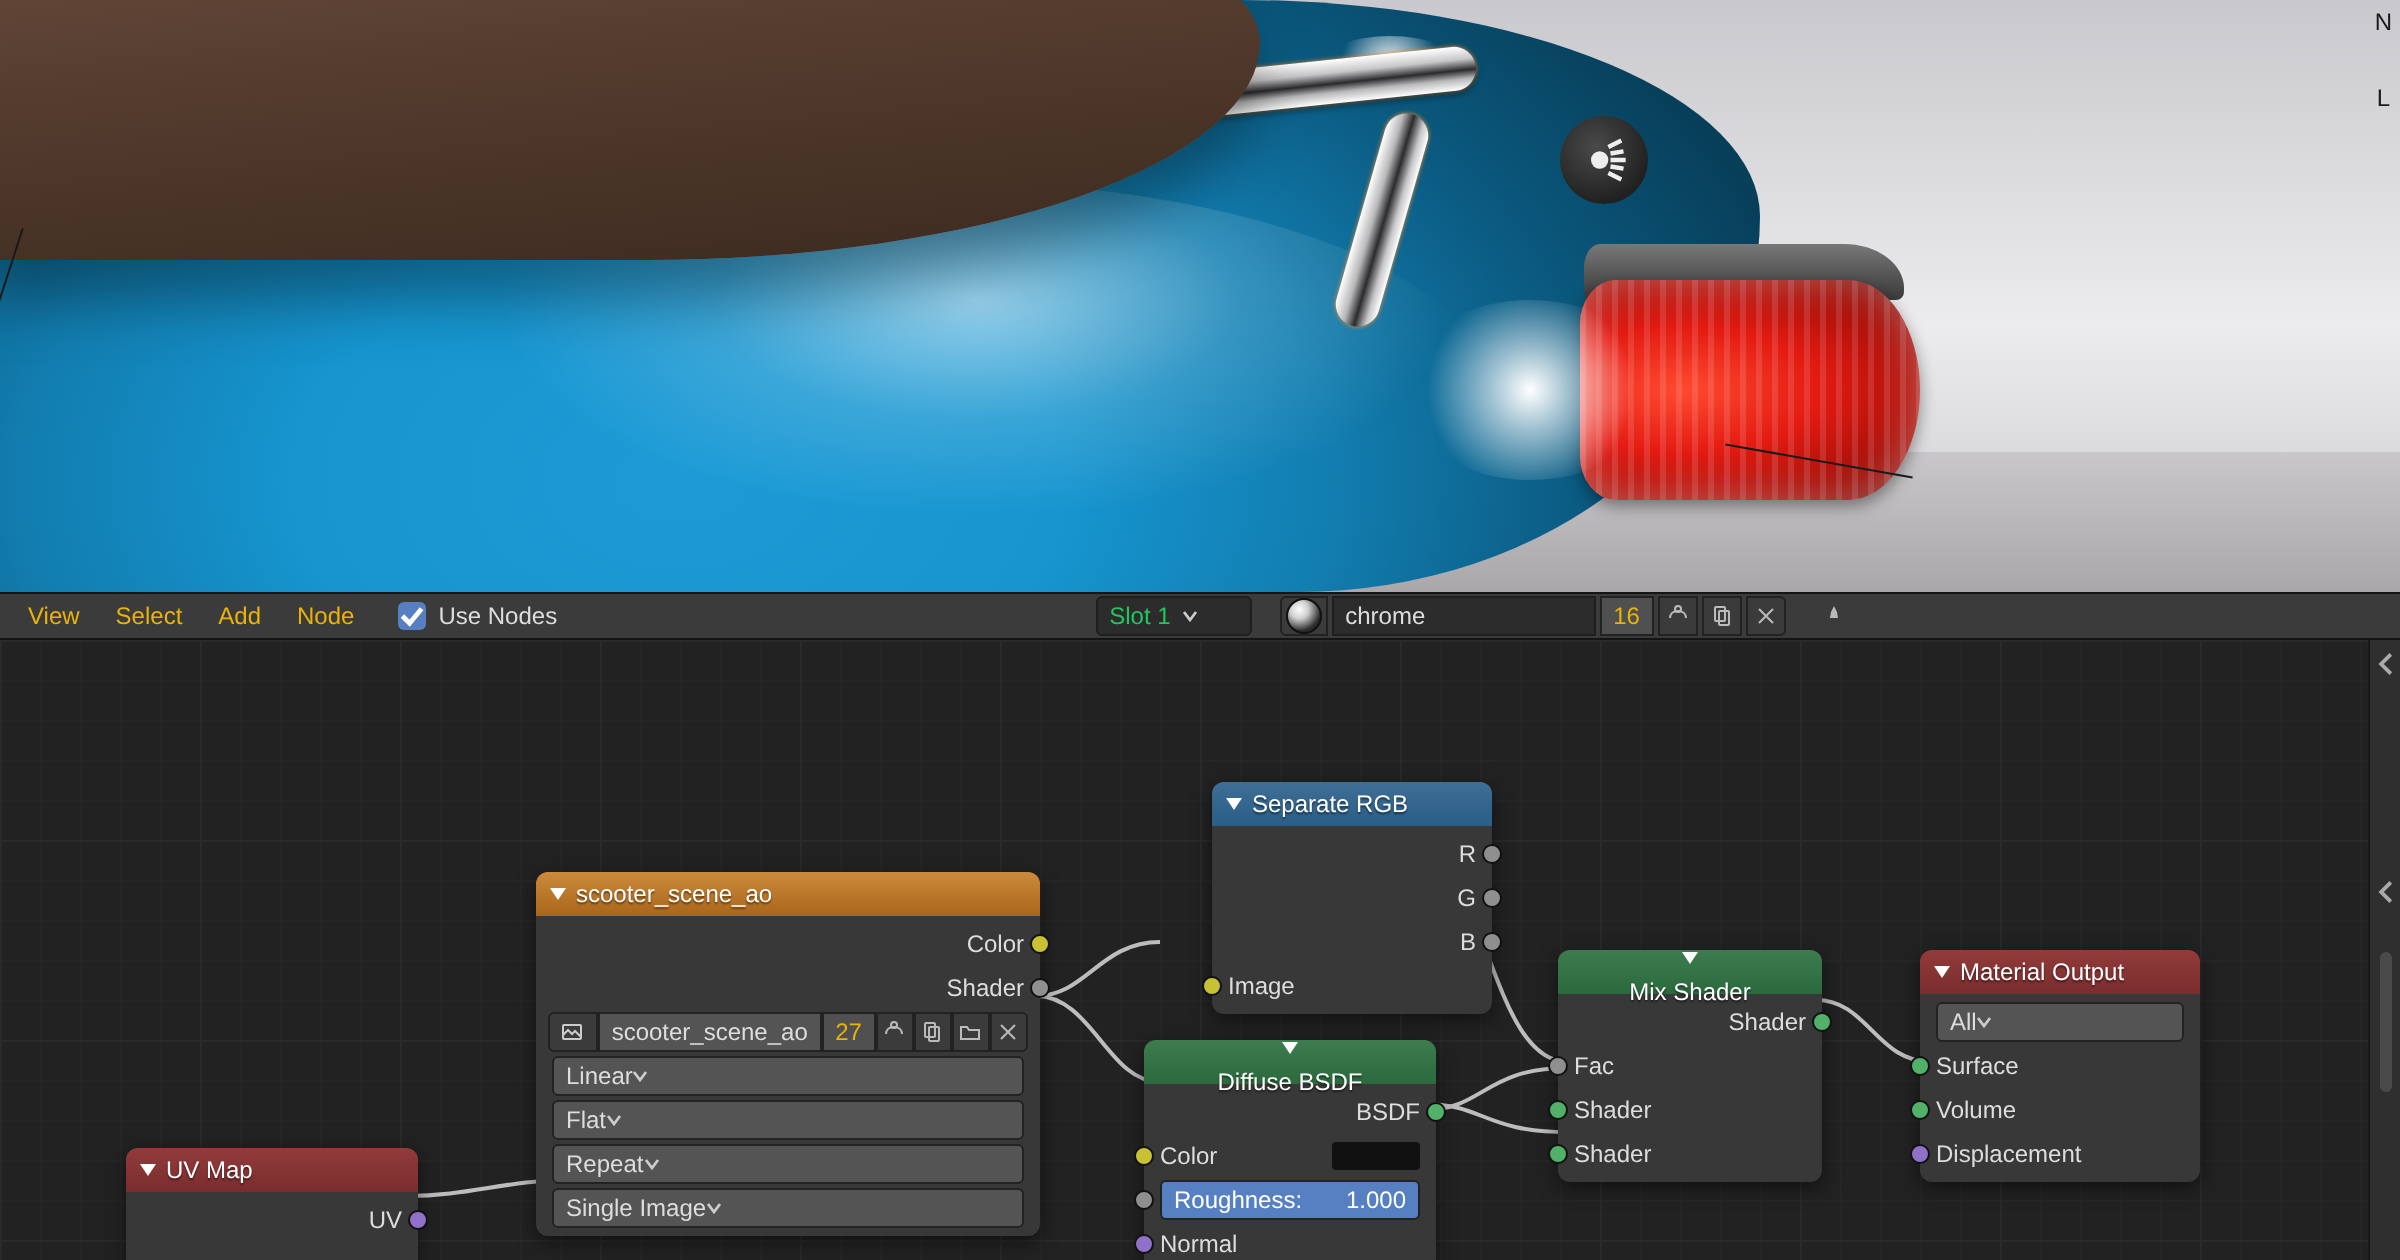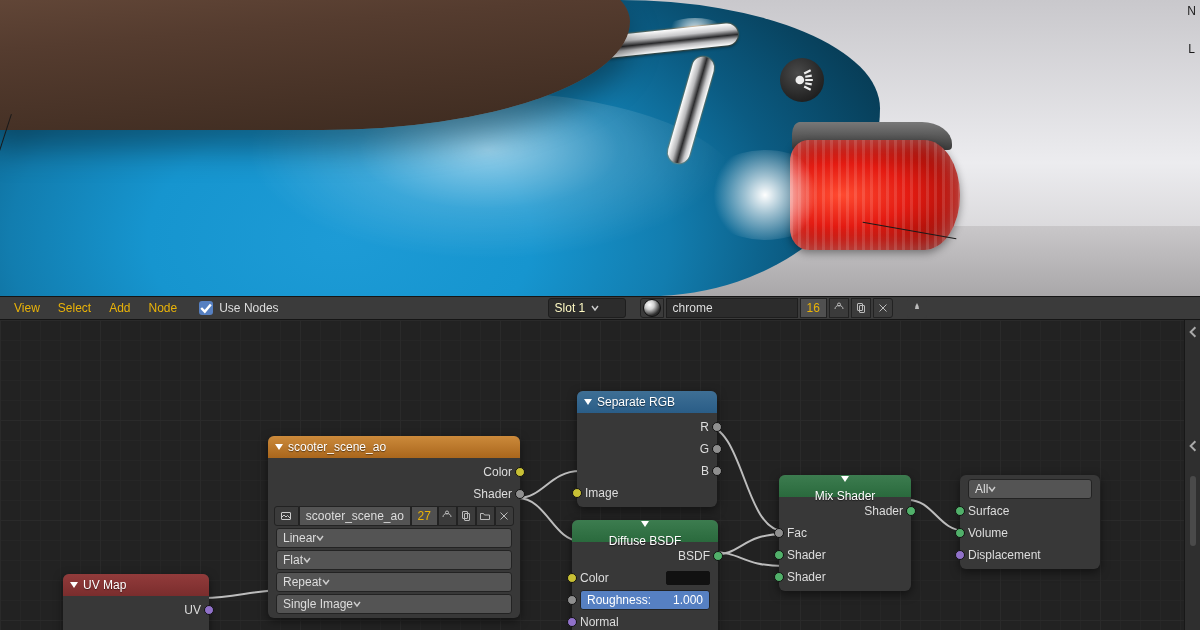--- a/index.html
+++ b/index.html
@@ -18,21 +18,21 @@
 .tail-top{position:absolute;left:792px;top:122px;width:160px;height:28px;border-radius:8px 30px 4px 4px / 12px 22px 4px 4px;background:linear-gradient(180deg,#787878,#3a3a3a);}
 .glare{position:absolute;border-radius:50%;background:radial-gradient(circle,#fff 0%,rgba(255,255,255,.6) 25%,transparent 65%);pointer-events:none;}
 .lamp-icon{position:absolute;left:780px;top:58px;width:44px;height:44px;border-radius:50%;background:radial-gradient(circle at 40% 35%,#4a4a4a,#111);display:flex;align-items:center;justify-content:center;color:#eee;}
 .nav3d{position:absolute;right:4px;top:4px;color:#1a1a1a;font-size:12px;text-align:center;line-height:14px;}
 .wire-line{position:absolute;background:#1a1a1a;}
 
 
 .header { height:24px; background:#3b3b3b; border-top:1px solid #151515; border-bottom:1px solid #151515; display:flex; align-items:center; padding:0 6px; gap:2px; }
 .h-btn { padding:0 8px; height:20px; line-height:20px; border-radius:3px; color:#eab308; cursor:pointer; }
 .checkbox{width:14px;height:14px;border-radius:3px;background:#5680c2;display:flex;align-items:center;justify-content:center;color:#fff;font-size:10px;margin-right:4px;}
-.slot-sel{background:#2c2c2c;border:1px solid #1e1e1e;border-radius:3px;height:20px;padding:0 6px;display:flex;align-items:center;gap:6px;min-width:78px;color:#fef9c3;}
+.slot-sel{background:#2c2c2c;border:1px solid #1e1e1e;border-radius:3px;height:20px;padding:0 6px;display:flex;align-items:center;gap:6px;min-width:78px;color:#22c55e;}
 .mat-icon{width:18px;height:18px;border-radius:50%;background:radial-gradient(circle at 35% 30%,#fff,#cfcfcf 30%,#2c2c2c 70%);border:1px solid #111;}
 .mat-name{background:#2c2c2c;border:1px solid #1e1e1e;height:20px;padding:0 6px;display:flex;align-items:center;width:132px;color:#ddd;border-radius:3px;}
 .num-field{background:#505050;border:1px solid #222;border-radius:3px;height:20px;padding:0 6px;color:#eab308;display:flex;align-items:center;justify-content:center;min-width:26px;}
 .iconbtn{width:20px;height:20px;border:1px solid #222;border-radius:3px;display:flex;align-items:center;justify-content:center;color:#bbb;cursor:pointer;background:#3b3b3b;}
 .iconbtn svg,.checkbox svg{width:12px;height:12px;}
 .gap{width:10px;}
 .spacer{flex:1;}
 
 
 .editor{height:310px;background:#222;position:relative;overflow:hidden;background-image:linear-gradient(#2a2a2a 1px,transparent 1px),linear-gradient(90deg,#2a2a2a 1px,transparent 1px),linear-gradient(#262626 1px,transparent 1px),linear-gradient(90deg,#262626 1px,transparent 1px);background-size:100px 100px,100px 100px,20px 20px,20px 20px;}
@@ -257,21 +257,21 @@
           <div class="prop sel">
             <span>Single Image</span>
             <svg width="8" height="8" viewBox="0 0 8 8">
               <path d="M1 2 L4 6 L7 2" stroke="#ccc" stroke-width="1.4" fill="none"></path>
             </svg>
           </div>
         </div>
     </div>
   </div>
 
-  <div class="node" style="left:577px;top:71px;width:140px">
+  <div class="node" style="left:606px;top:71px;width:140px">
     <div class="node-hdr hdr-blue">
         <span class="tri"></span>
         <span>Separate RGB</span>
       </div>
     <div class="nodebody">
       <div class="row right">
           <span>R</span>
           <span class="sock out s-grey"></span>
         </div>
       <div class="row right">
@@ -338,20 +338,24 @@
           <span>Shader</span>
         </div>
       <div class="row">
           <span class="sock in s-green"></span>
           <span>Shader</span>
         </div>
     </div>
   </div>
 
   <div class="node" style="left:960px;top:155px;width:140px">
+    <div class="node-hdr hdr-red">
+        <span class="tri"></span>
+        <span>Material Output</span>
+      </div>
     <div class="nodebody">
       <div class="row">
           <div class="prop sel">
             <span>All</span>
             <svg width="8" height="8" viewBox="0 0 8 8">
               <path d="M1 2 L4 6 L7 2" stroke="#ccc" stroke-width="1.4" fill="none"></path>
             </svg>
           </div>
         </div>
       <div class="row">

